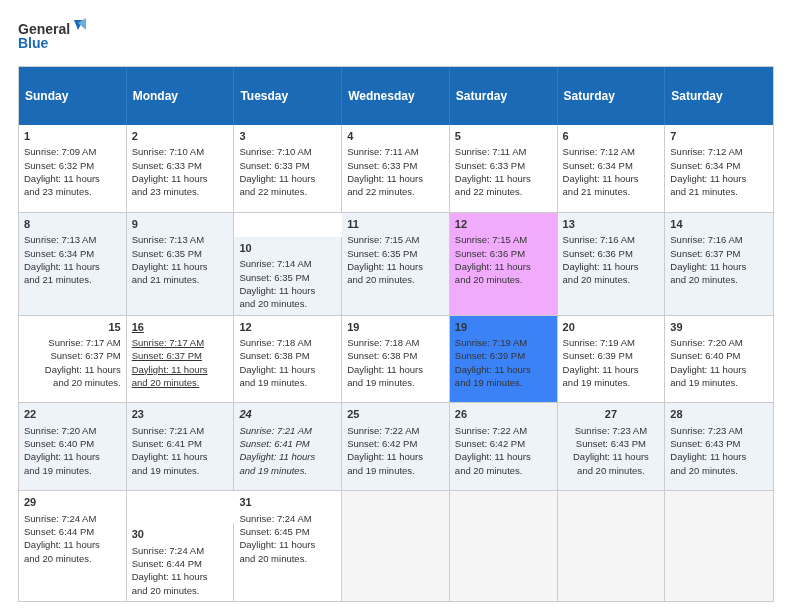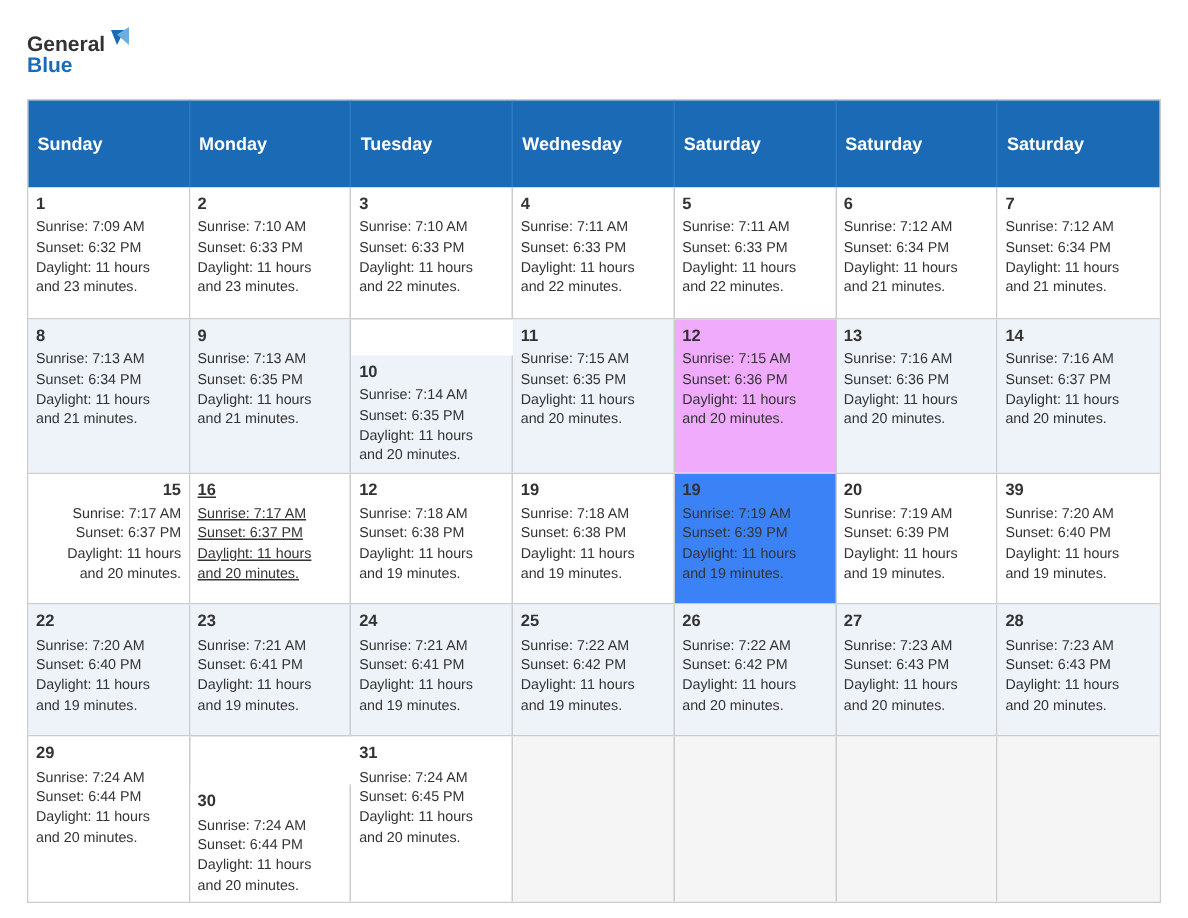--- a/index.html
+++ b/index.html
@@ -283,42 +283,42 @@
             <div>Daylight: 11 hours</div>
             <div>and 19 minutes.</div>
           </div>
           <div class="cal-cell" style="background: rgb(238, 243, 250);">
             <span class="day-num">23</span>
             <div>Sunrise: 7:21 AM</div>
             <div>Sunset: 6:41 PM</div>
             <div>Daylight: 11 hours</div>
             <div>and 19 minutes.</div>
           </div>
-          <div class="cal-cell" style="background: rgb(238, 243, 250);">
+          <div class="cal-cell" style="background: rgb(238, 243, 250); font-style: italic;">
             <span class="day-num">24</span>
             <div>Sunrise: 7:21 AM</div>
             <div>Sunset: 6:41 PM</div>
             <div>Daylight: 11 hours</div>
             <div>and 19 minutes.</div>
           </div>
           <div class="cal-cell" style="background: rgb(238, 243, 250);">
             <span class="day-num">25</span>
             <div>Sunrise: 7:22 AM</div>
             <div>Sunset: 6:42 PM</div>
             <div>Daylight: 11 hours</div>
             <div>and 19 minutes.</div>
           </div>
           <div class="cal-cell" style="background: rgb(238, 243, 250);">
             <span class="day-num">26</span>
             <div>Sunrise: 7:22 AM</div>
             <div>Sunset: 6:42 PM</div>
             <div>Daylight: 11 hours</div>
             <div>and 20 minutes.</div>
           </div>
-          <div class="cal-cell" style="background: rgb(238, 243, 250);">
+          <div class="cal-cell" style="background: rgb(238, 243, 250); text-align: center;">
             <span class="day-num">27</span>
             <div>Sunrise: 7:23 AM</div>
             <div>Sunset: 6:43 PM</div>
             <div>Daylight: 11 hours</div>
             <div>and 20 minutes.</div>
           </div>
           <div class="cal-cell" style="background: rgb(238, 243, 250);">
             <span class="day-num">28</span>
             <div>Sunrise: 7:23 AM</div>
             <div>Sunset: 6:43 PM</div>

